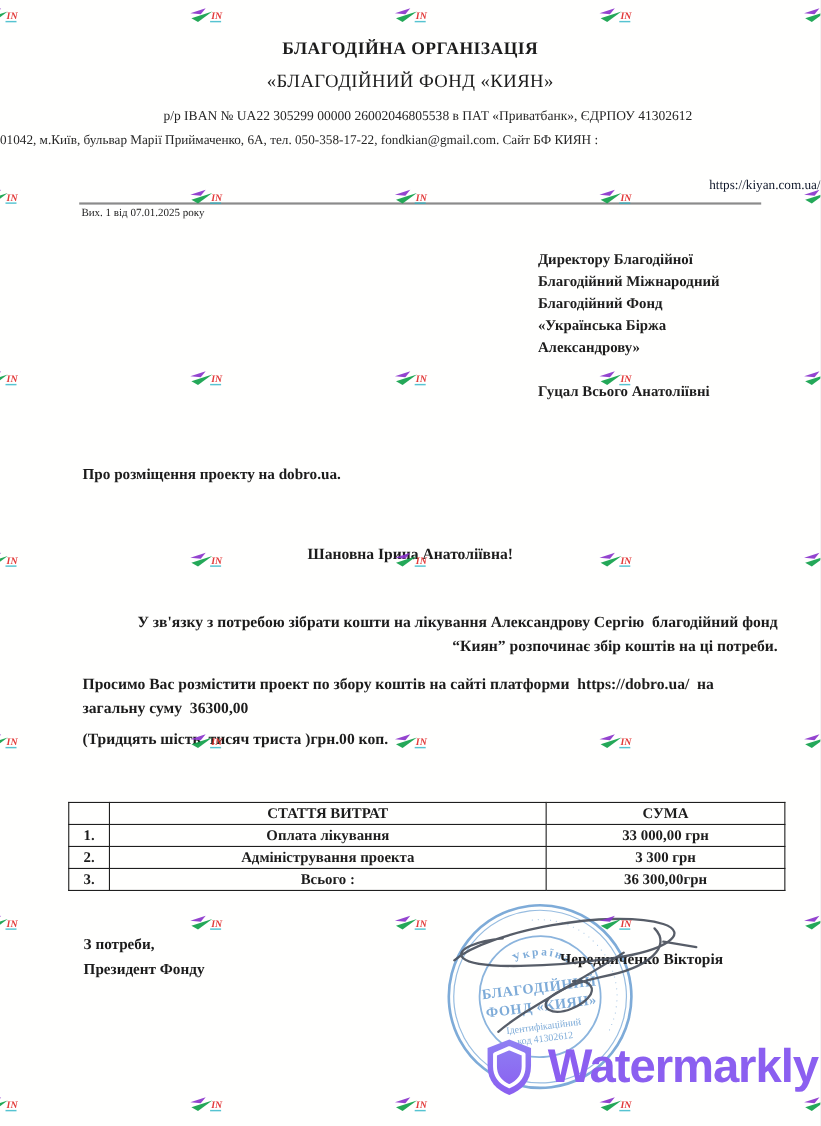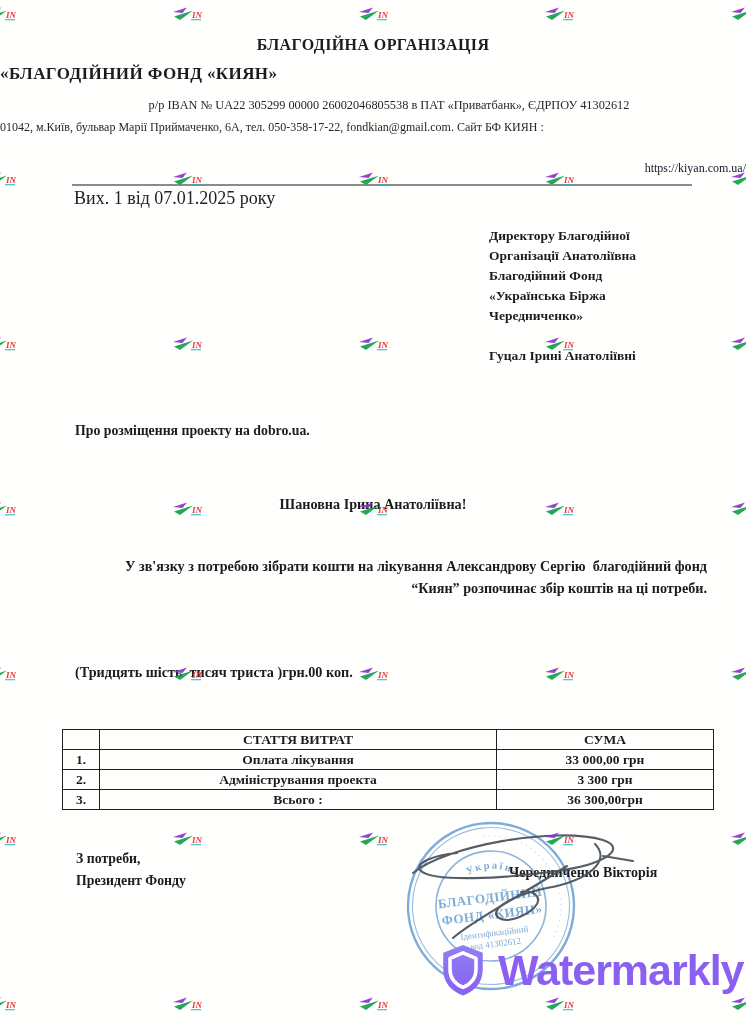--- a/index.html
+++ b/index.html
@@ -4,26 +4,26 @@
 <style>
   html,body{margin:0;padding:0;background:#e8e8e8;}
   .page{
     position:relative;width:746px;height:1024px;margin:0 auto;
     background:#fffffe;overflow:hidden;
     font-family:"Liberation Serif",serif;color:#1c1c1c;
   }
   .abs{position:absolute;}
   
   .org1{top:36px;left:0;width:100%;text-align:center;font-size:16px;font-weight:bold;letter-spacing:.4px;}
-  .org2{top:64px;left:0;width:100%;text-align:left;font-size:17px;font-weight:bold;letter-spacing:.4px;}
+  .org2{top:64px;left:0;width:100%;text-align:center;font-size:17px;font-weight:normal;letter-spacing:.4px;}
   .bank{top:98px;left:0;width:100%;text-align:center;font-size:12.3px;color:#262626;margin-left:16px;}
   .addr{top:120px;left:0;width:100%;font-size:12px;color:#262626;}
   .site{top:161px;left:0;width:100%;text-align:right;font-size:12px;color:#0f172a;}
   .rule{top:184px;left:72px;width:620px;height:1.5px;background:#8b8b8b;}
-  .ref{top:188px;left:74px;font-size:18px;color:#222;font-family:Liberation Serif, serif;}
+  .ref{top:188px;left:74px;font-size:10px;color:#222;font-family:Liberation Serif, serif;}
   
   .recipient{top:226px;left:489px;width:210px;font-size:13.5px;font-weight:bold;line-height:20px;}
   .recipient .name{margin-top:20px;}
   
   .subject{top:423px;left:75px;font-size:13.8px;font-weight:bold;}
   .salutation{top:496px;left:0;width:100%;text-align:center;font-size:14.2px;font-weight:bold;}
   .para{left:75px;width:632px;font-size:14.2px;font-weight:bold;line-height:22px;white-space:pre-wrap;}
   .p1{top:555px;text-align:right;}
   .p2{top:611px;}
   .p3{top:661px;}
@@ -56,30 +56,31 @@
   <div class="abs org1">БЛАГОДІЙНА ОРГАНІЗАЦІЯ</div>
   <div class="abs org2">«БЛАГОДІЙНИЙ ФОНД «КИЯН»</div>
   <div class="abs bank">р/р IBAN № UA22 305299 00000 26002046805538  в ПАТ «Приватбанк», ЄДРПОУ 41302612</div>
   <div class="abs addr">01042, м.Київ, бульвар Марії Приймаченко, 6А, тел. 050-358-17-22, fondkian@gmail.com. Сайт БФ КИЯН :</div>
   <div class="abs site">https://kiyan.com.ua/</div>
   <div class="abs rule"></div>
   <div class="abs ref">Вих. 1 від 07.01.2025 року</div>
 
   <div class="abs recipient">
     <div>Директору Благодійної</div>
-    <div>Організації Анатоліївна</div>
+    <div>Благодійний Міжнародний</div>
     <div>Благодійний Фонд</div>
     <div>«Українська Біржа</div>
-    <div>Чередниченко»</div>
-    <div class="name">Гуцал Ірині Анатоліївні</div>
+    <div>Александрову»</div>
+    <div class="name">Гуцал Всього Анатоліївні</div>
   </div>
 
   <div class="abs subject">Про розміщення проекту на dobro.ua.</div>
   <div class="abs salutation">Шановна Ірина Анатоліївна!</div>
   <div class="abs para p1">У зв'язку з потребою зібрати кошти на лікування Александрову Сергію  благодійний фонд “Киян” розпочинає збір коштів на ці потреби.</div>
+  <div class="abs para p2">Просимо Вас розмістити проект по збору коштів на сайті платформи  https://dobro.ua/  на загальну суму  36300,00</div>
   <div class="abs para p3">(Тридцять шість  тисяч триста )грн.00 коп.</div>
 
   <table class="abs costs">
     <tbody>
         <tr>
       <th class="c0"></th>
       <th class="c1">СТАТТЯ ВИТРАТ</th>
       <th class="c2">СУМА</th>
     </tr>
     <tr>

